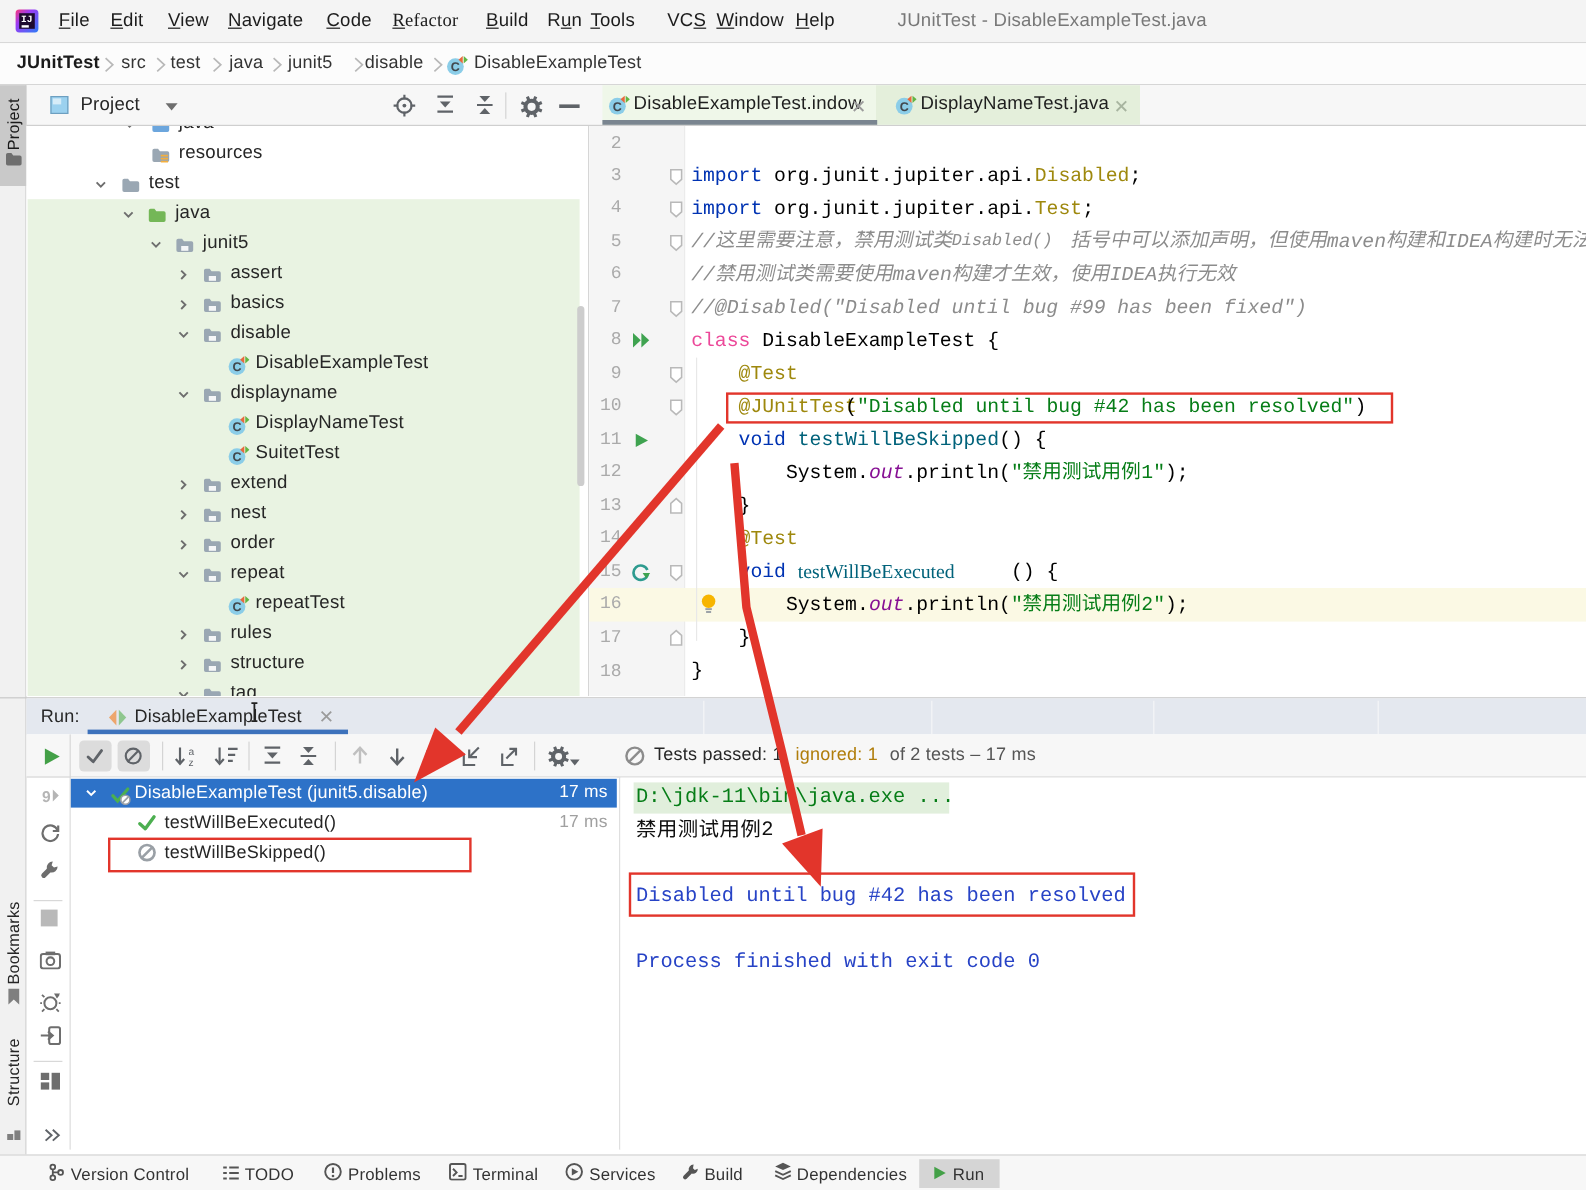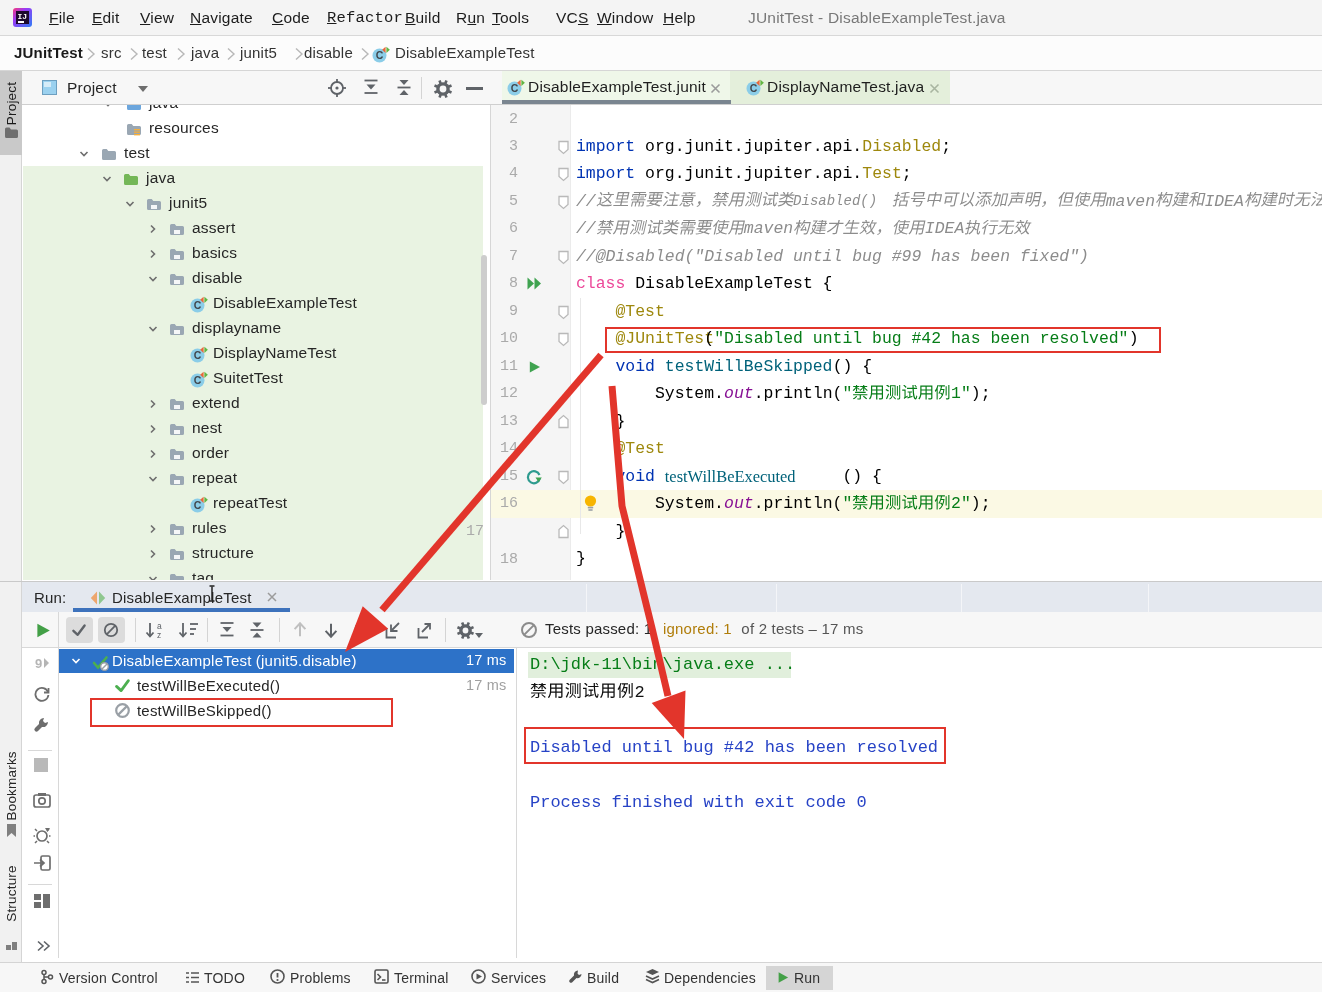--- a/index.html
+++ b/index.html
@@ -6,21 +6,21 @@
 <div style="position:absolute;left:0.0px;top:0.0px;width:1322.0px;height:36.0px;background:#f4f4f4;border-bottom:1px solid #d8d8d8"></div>
 <div style="position:absolute;left:13px;top:8px;width:19px;height:19px;border-radius:3px;background:linear-gradient(135deg,#f7387b,#9b3bf5 35%,#2e7cf6)"></div>
 <div style="position:absolute;left:16px;top:11px;width:13px;height:13px;background:#1d0a2e"></div>
 <div style="position:absolute;left:17.5px;top:11.5px;font-family:'Liberation Mono',monospace;font-size:8px;font-weight:bold;color:#fff">IJ</div>
 <div style="position:absolute;left:18px;top:20.5px;width:6px;height:2px;background:#fff"></div>
 <div style="position:absolute;left:49.0px;top:9.0px;font-family:'Liberation Sans',sans-serif;font-size:15.50px;color:#1c1c1c;letter-spacing:0.2px;white-space:pre"><u>F</u>ile</div>
 <div style="position:absolute;left:92.0px;top:9.0px;font-family:'Liberation Sans',sans-serif;font-size:15.50px;color:#1c1c1c;letter-spacing:0.2px;white-space:pre"><u>E</u>dit</div>
 <div style="position:absolute;left:140.0px;top:9.0px;font-family:'Liberation Sans',sans-serif;font-size:15.50px;color:#1c1c1c;letter-spacing:0.2px;white-space:pre"><u>V</u>iew</div>
 <div style="position:absolute;left:190.0px;top:9.0px;font-family:'Liberation Sans',sans-serif;font-size:15.50px;color:#1c1c1c;letter-spacing:0.2px;white-space:pre"><u>N</u>avigate</div>
 <div style="position:absolute;left:272.0px;top:9.0px;font-family:'Liberation Sans',sans-serif;font-size:15.50px;color:#1c1c1c;letter-spacing:0.2px;white-space:pre"><u>C</u>ode</div>
-<div style="position:absolute;left:327.0px;top:9.0px;font-family:Liberation Mono, monospace;font-size:15.50px;color:#1c1c1c;letter-spacing:0.2px;white-space:pre"><u>R</u>efactor</div>
+<div style="position:absolute;left:327.0px;top:9.0px;font-family:Liberation Serif, serif;font-size:15.50px;color:#1c1c1c;letter-spacing:0.2px;white-space:pre"><u>R</u>efactor</div>
 <div style="position:absolute;left:405.0px;top:9.0px;font-family:'Liberation Sans',sans-serif;font-size:15.50px;color:#1c1c1c;letter-spacing:0.2px;white-space:pre"><u>B</u>uild</div>
 <div style="position:absolute;left:456.0px;top:9.0px;font-family:'Liberation Sans',sans-serif;font-size:15.50px;color:#1c1c1c;letter-spacing:0.2px;white-space:pre">R<u>u</u>n</div>
 <div style="position:absolute;left:492px;top:9.0px;font-family:'Liberation Sans',sans-serif;font-size:15.50px;color:#1c1c1c;letter-spacing:0.2px;white-space:pre"><u>T</u>ools</div>
 <div style="position:absolute;left:556.0px;top:9.0px;font-family:'Liberation Sans',sans-serif;font-size:15.50px;color:#1c1c1c;letter-spacing:0.2px;white-space:pre">VC<u>S</u></div>
 <div style="position:absolute;left:597.0px;top:9.0px;font-family:'Liberation Sans',sans-serif;font-size:15.50px;color:#1c1c1c;letter-spacing:0.2px;white-space:pre"><u>W</u>indow</div>
 <div style="position:absolute;left:663.0px;top:9.0px;font-family:'Liberation Sans',sans-serif;font-size:15.50px;color:#1c1c1c;letter-spacing:0.2px;white-space:pre"><u>H</u>elp</div>
 <div style="position:absolute;left:748.0px;top:9.0px;font-family:'Liberation Sans',sans-serif;font-size:15.50px;color:#787878;letter-spacing:0.2px;white-space:pre">JUnitTest - DisableExampleTest.java</div>
 <div style="position:absolute;left:0.0px;top:36.0px;width:1322.0px;height:35.0px;background:#fcfcfc;border-bottom:1px solid #d6d6d6"></div>
 <div style="position:absolute;left:14.0px;top:44.0px;font-family:'Liberation Sans',sans-serif;font-size:15.00px;color:#1a1a1a;letter-spacing:0.2px;white-space:pre;font-weight:bold">JUnitTest</div>
 <div style="position:absolute;left:101.0px;top:44.0px;font-family:'Liberation Sans',sans-serif;font-size:15.00px;color:#333333;letter-spacing:0.2px;white-space:pre">src</div>
@@ -94,21 +94,21 @@
 <div style="position:absolute;left:466.0px;top:87.0px;width:17.0px;height:3.0px;background:#5f6368"></div>
 <div style="position:absolute;left:502.0px;top:71.0px;width:228.0px;height:33.0px;background:#eff7e9"></div>
 <div style="position:absolute;left:730.0px;top:71.0px;width:220.0px;height:33.0px;background:#e4efdb"></div>
 <div style="position:absolute;left:502.0px;top:100.0px;width:229.0px;height:4.0px;background:#7a8590"></div>
 <svg style="position:absolute;left:507.0px;top:79.0px" width="18" height="17" viewBox="0 0 18 17">
     <circle cx="7.5" cy="9.5" r="7" fill="#8bcde8"></circle>
     <text x="7.5" y="13.4" font-family="Liberation Sans" font-size="10.5" font-weight="bold" fill="#41474d" text-anchor="middle">C</text>
     <path d="M13.6 0.7 L13.6 6.9 L10.1 3.8 Z" fill="#e8683c"></path>
     <path d="M14.4 0.7 L14.4 6.9 L17.9 3.8 Z" fill="#62b543"></path>
   </svg>
-<div style="position:absolute;left:528.0px;top:78.0px;font-family:'Liberation Sans',sans-serif;font-size:15.50px;color:#1e1e1e;letter-spacing:0.2px;white-space:pre">DisableExampleTest.junit</div>
+<div style="position:absolute;left:528.0px;top:78.0px;font-family:'Liberation Sans',sans-serif;font-size:15.50px;color:#1e1e1e;letter-spacing:0.2px;white-space:pre">DisableExampleTest.indow</div>
 <svg style="position:absolute;left:709.0px;top:82.0px" width="13" height="13" viewBox="0 0 13 13">
     <path d="M2.5 2.5 L10.5 10.5 M10.5 2.5 L2.5 10.5" stroke="#9b9b9b" stroke-width="1.6"></path>
   </svg>
 <svg style="position:absolute;left:746.0px;top:79.0px" width="18" height="17" viewBox="0 0 18 17">
     <circle cx="7.5" cy="9.5" r="7" fill="#8bcde8"></circle>
     <text x="7.5" y="13.4" font-family="Liberation Sans" font-size="10.5" font-weight="bold" fill="#41474d" text-anchor="middle">C</text>
     <path d="M13.6 0.7 L13.6 6.9 L10.1 3.8 Z" fill="#e8683c"></path>
     <path d="M14.4 0.7 L14.4 6.9 L17.9 3.8 Z" fill="#62b543"></path>
   </svg>
 <div style="position:absolute;left:767.0px;top:78.0px;font-family:'Liberation Sans',sans-serif;font-size:15.50px;color:#1e1e1e;letter-spacing:0.2px;white-space:pre">DisplayNameTest.java</div>
@@ -301,21 +301,21 @@
 <div style="position:absolute;left:466.0px;top:242.9px;font-family:'Liberation Mono',monospace;font-size:15.00px;color:#aaaaaa;letter-spacing:0px;white-space:pre;line-height:27.5px;width:52px;text-align:right">7</div>
 <div style="position:absolute;left:466.0px;top:270.4px;font-family:'Liberation Mono',monospace;font-size:15.00px;color:#aaaaaa;letter-spacing:0px;white-space:pre;line-height:27.5px;width:52px;text-align:right">8</div>
 <div style="position:absolute;left:466.0px;top:297.9px;font-family:'Liberation Mono',monospace;font-size:15.00px;color:#aaaaaa;letter-spacing:0px;white-space:pre;line-height:27.5px;width:52px;text-align:right">9</div>
 <div style="position:absolute;left:466.0px;top:325.4px;font-family:'Liberation Mono',monospace;font-size:15.00px;color:#aaaaaa;letter-spacing:0px;white-space:pre;line-height:27.5px;width:52px;text-align:right">10</div>
 <div style="position:absolute;left:466.0px;top:352.9px;font-family:'Liberation Mono',monospace;font-size:15.00px;color:#aaaaaa;letter-spacing:0px;white-space:pre;line-height:27.5px;width:52px;text-align:right">11</div>
 <div style="position:absolute;left:466.0px;top:380.4px;font-family:'Liberation Mono',monospace;font-size:15.00px;color:#aaaaaa;letter-spacing:0px;white-space:pre;line-height:27.5px;width:52px;text-align:right">12</div>
 <div style="position:absolute;left:466.0px;top:407.9px;font-family:'Liberation Mono',monospace;font-size:15.00px;color:#aaaaaa;letter-spacing:0px;white-space:pre;line-height:27.5px;width:52px;text-align:right">13</div>
 <div style="position:absolute;left:466.0px;top:435.4px;font-family:'Liberation Mono',monospace;font-size:15.00px;color:#aaaaaa;letter-spacing:0px;white-space:pre;line-height:27.5px;width:52px;text-align:right">14</div>
 <div style="position:absolute;left:466.0px;top:462.9px;font-family:'Liberation Mono',monospace;font-size:15.00px;color:#aaaaaa;letter-spacing:0px;white-space:pre;line-height:27.5px;width:52px;text-align:right">15</div>
 <div style="position:absolute;left:466.0px;top:490.4px;font-family:'Liberation Mono',monospace;font-size:15.00px;color:#aaaaaa;letter-spacing:0px;white-space:pre;line-height:27.5px;width:52px;text-align:right">16</div>
-<div style="position:absolute;left:466.0px;top:518.0px;font-family:'Liberation Mono',monospace;font-size:15.00px;color:#aaaaaa;letter-spacing:0px;white-space:pre;line-height:27.5px;width:52px;">17</div>
+<div style="position:absolute;left:466.0px;top:518.0px;font-family:'Liberation Mono',monospace;font-size:15.00px;color:#aaaaaa;letter-spacing:0px;white-space:pre;line-height:27.5px;width:52px;text-align:right">17</div>
 <div style="position:absolute;left:466.0px;top:545.5px;font-family:'Liberation Mono',monospace;font-size:15.00px;color:#aaaaaa;letter-spacing:0px;white-space:pre;line-height:27.5px;width:52px;text-align:right">18</div>
 <svg style="position:absolute;left:557.0px;top:139.8px" width="13" height="15" viewBox="0 0 13 15">
     <path d="M2 1.5 h9 v8 l-4.5 4 l-4.5 -4 z" stroke="#b9b9b9" stroke-width="1.3" fill="#fff"></path>
   </svg>
 <svg style="position:absolute;left:557.0px;top:167.2px" width="13" height="15" viewBox="0 0 13 15">
     <path d="M2 1.5 h9 v8 l-4.5 4 l-4.5 -4 z" stroke="#b9b9b9" stroke-width="1.3" fill="#fff"></path>
   </svg>
 <svg style="position:absolute;left:557.0px;top:194.8px" width="13" height="15" viewBox="0 0 13 15">
     <path d="M2 1.5 h9 v8 l-4.5 4 l-4.5 -4 z" stroke="#b9b9b9" stroke-width="1.3" fill="#fff"></path>
   </svg>

